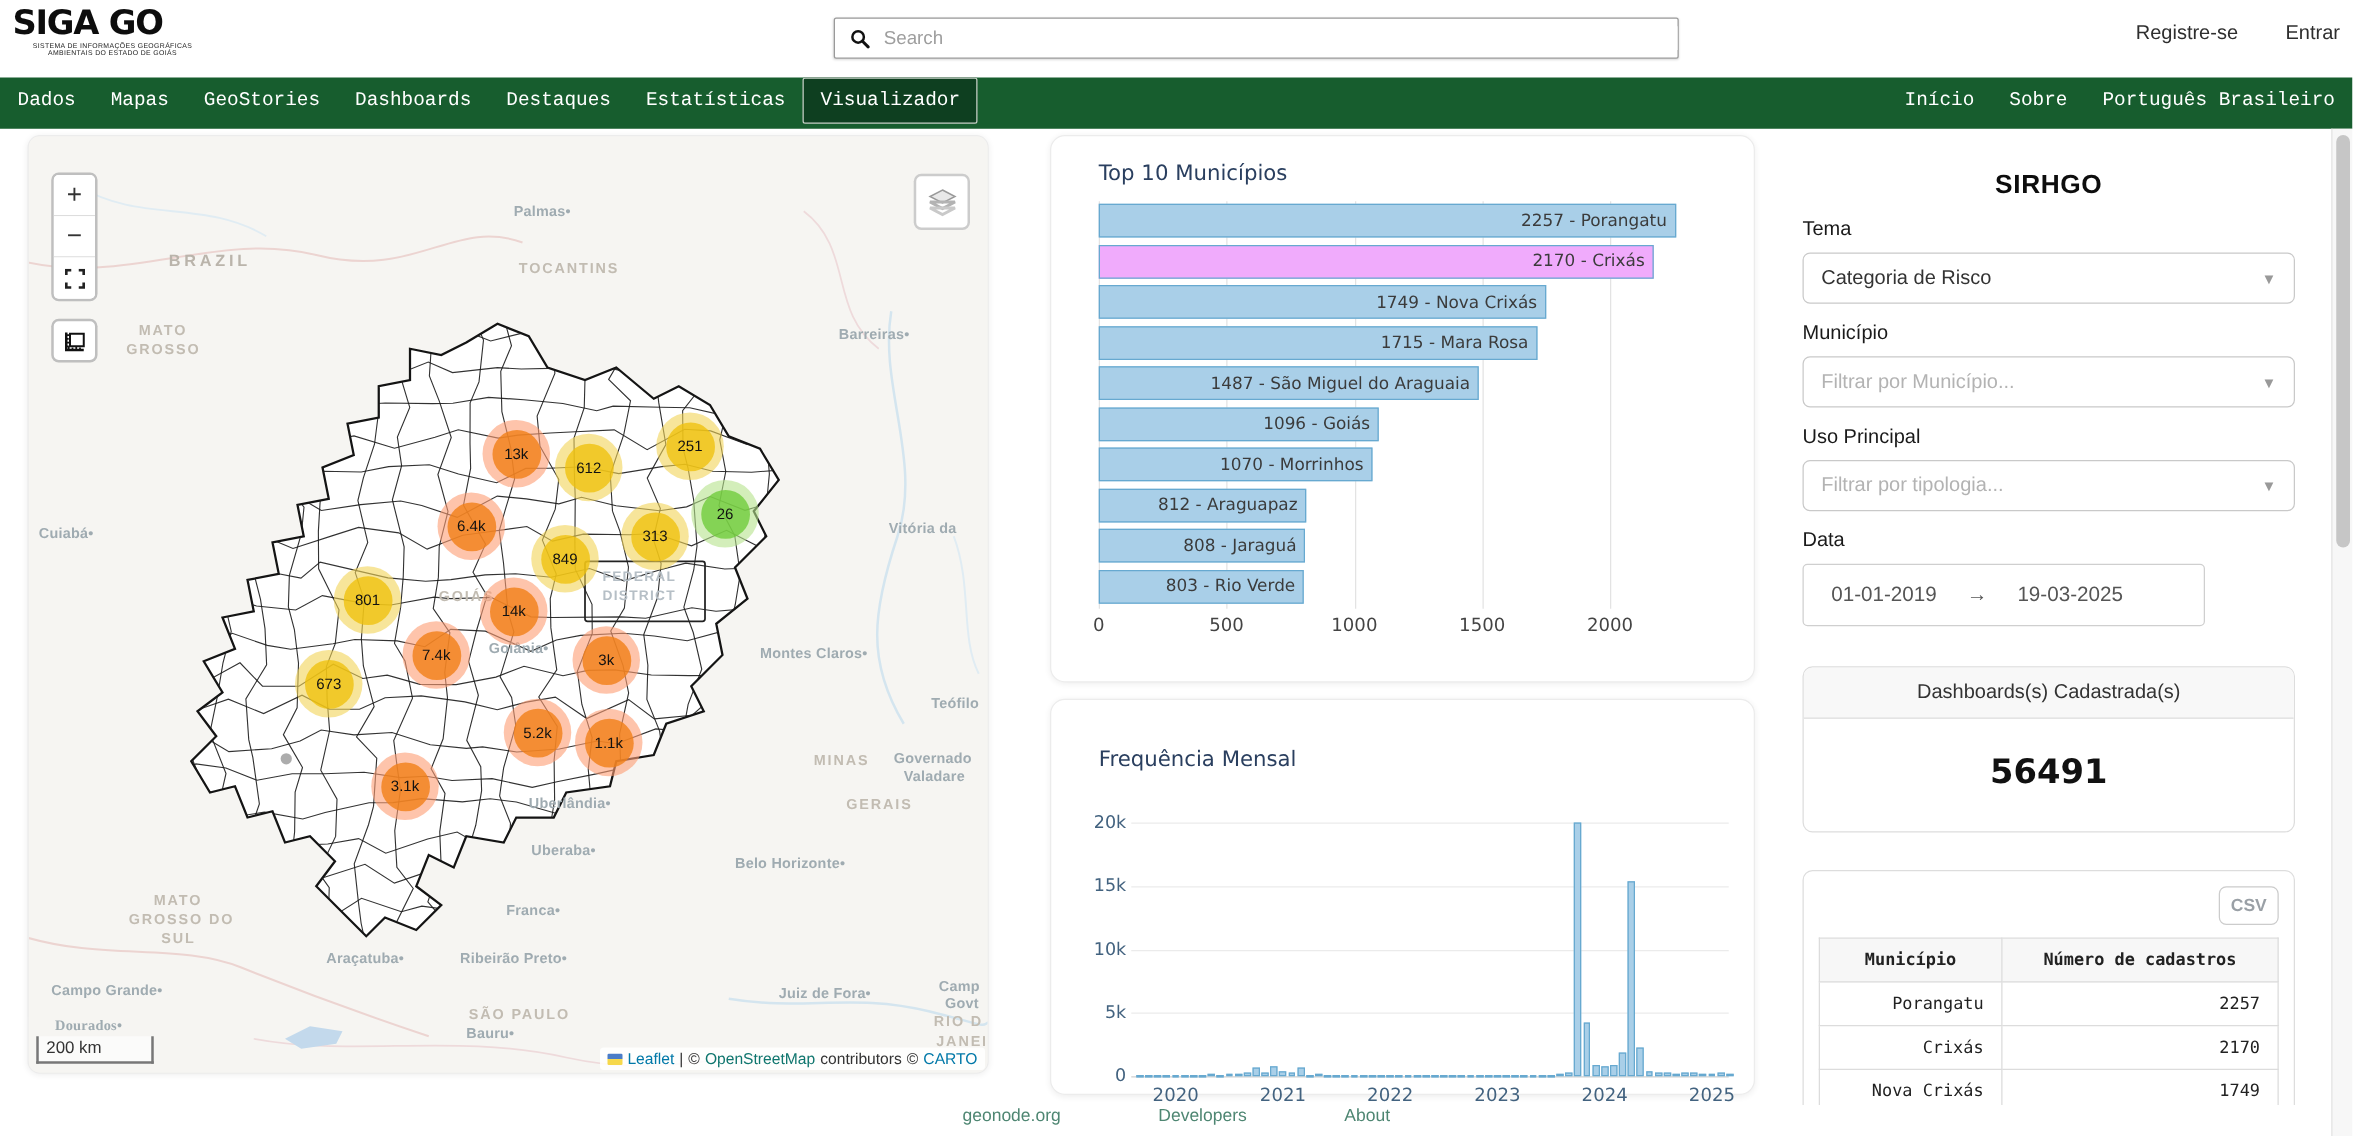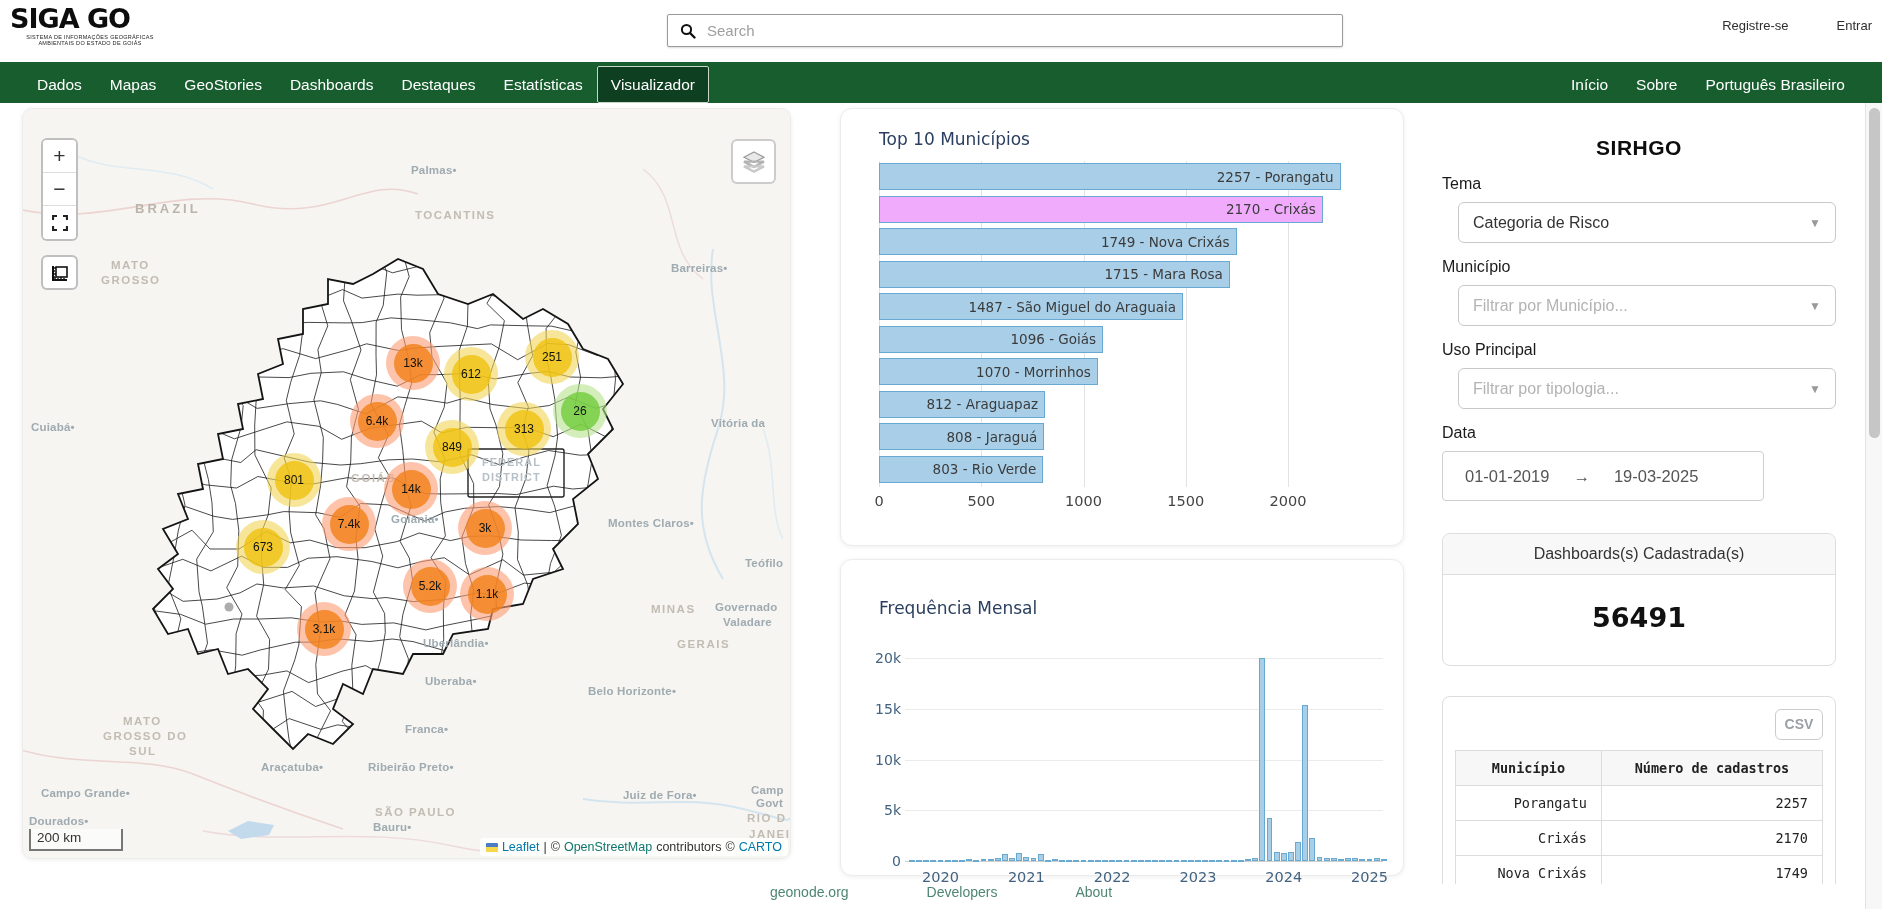--- a/index.html
+++ b/index.html
@@ -9,27 +9,27 @@
   
   .topbar{position:absolute;left:0;top:0;width:100%;height:62px;background:#fff;z-index:5;}
   .logo{position:absolute;left:10px;top:4px;}
   .logo-main{font-family:"DejaVu Sans",sans-serif;font-weight:bold;font-size:27px;letter-spacing:-1px;color:#0d0d0d;line-height:30px;}
   .logo-sub{font-size:5.5px;color:#222;letter-spacing:.3px;width:160px;text-align:center;line-height:6px;}
   .searchbox{position:absolute;left:667px;top:14px;width:676px;height:33px;border:1px solid #9a9a9a;
     border-radius:2px;background:#fff;display:flex;align-items:center;box-shadow:0 1px 2px rgba(0,0,0,.15);}
   .searchbox svg{margin:0 9px 0 12px;}
   .searchbox input{border:none;outline:none;flex:1;font-size:15px;color:#333;font-family:"Liberation Sans",sans-serif;}
   .searchbox input::placeholder{color:#9e9e9e;}
-  .auth{position:absolute;right:10px;top:18px;display:flex;gap:48px;font-size:13px;color:#2e2e2e;}
+  .auth{position:absolute;right:10px;top:18px;display:flex;gap:38px;font-size:16px;color:#2e2e2e;}
   .auth a{cursor:pointer;}
 
   
   .navbar{position:absolute;left:0;top:62px;width:100%;height:41px;background:#175d2e;z-index:5;
     display:flex;justify-content:space-between;}
-  .navbar ul{list-style:none;margin:0;padding:0 23px;display:flex;align-items:flex-end;}
+  .navbar ul{list-style:none;margin:0;padding:0 0;display:flex;align-items:flex-start;font-family:Liberation Mono, monospace;}
   .navbar li{color:#fff;font-size:15.5px;padding:0 14px;line-height:37px;cursor:pointer;white-space:nowrap;}
   .navbar li.active{background:#0e3f20;outline:1px solid #c9d4c9;outline-offset:-1px;border-radius:2px;}
 
   
   .card{position:absolute;background:#fff;border:1px solid #ececec;border-radius:12px;
     box-shadow:0 1px 5px rgba(0,0,0,.07);}
   .map-card{left:22px;top:108px;width:769px;height:751px;overflow:hidden;background:#f6f5f2;border-radius:10px;}
   .card1{left:840px;top:108px;width:564px;height:438px;}
   .card2{left:840px;top:559px;width:564px;height:317px;}
   .ctitle{position:absolute;font-family:"DejaVu Sans",sans-serif;font-size:17px;color:#2a3f5f;}
@@ -77,21 +77,21 @@
   .vbar{position:absolute;background:#a9cfe8;border:1px solid rgba(103,169,208,.9);}
   .yeartick{position:absolute;top:309px;width:60px;margin-left:-30px;text-align:center;
     font-family:"DejaVu Sans",sans-serif;font-size:14.5px;color:#42627f;}
 
   
   .sidebar{position:absolute;left:1428px;top:106px;width:422px;height:803px;padding:0 14px;overflow:hidden;}
   .sb-title{text-align:center;font-size:21px;font-weight:bold;color:#0d0d0d;margin:30px 0 6px;
     font-family:"Liberation Sans",sans-serif;letter-spacing:.5px;}
   .sb-label{font-size:16px;color:#1a1a1a;margin:15px 0 9px;}
   .sel{height:41px;border:1px solid #c9c9c9;border-radius:6px;display:flex;align-items:center;
-    justify-content:space-between;padding:0 14px;font-size:16px;color:#333;cursor:pointer;background:#fff;margin-left:16px;}
+    justify-content:space-between;padding:0 14px;font-size:16px;color:#333;cursor:pointer;background:#fff;}
   .sel .ph{color:#b3b3b3;}
   .sel .chev{color:#999;font-size:12px;}
   .datebox{width:322px;height:50px;border:1px solid #cfcfcf;border-radius:4px;display:flex;align-items:center;
     gap:24px;padding:0 22px;font-size:16.5px;color:#555;margin-top:2px;background:#fff;}
   .counterbox{margin-top:32px;border:1px solid #ddd;border-radius:8px;overflow:hidden;background:#fff;}
   .cb-head{background:#f8f8f8;border-bottom:1px solid #ddd;text-align:center;padding:11px 0;font-size:16px;color:#333;}
   .cb-val{text-align:center;font-size:27px;font-weight:bold;color:#111;padding:27px 0 32px;
     font-family:"DejaVu Sans",sans-serif;}
   .tablecard{margin-top:30px;border:1px solid #ddd;border-radius:8px;padding:12px 12px 0;background:#fff;}
   .csv-row{text-align:right;margin-bottom:10px;}
@@ -236,21 +236,21 @@
       <div class="ml city" style="left: 382px; top: 614px;">Franca•</div>
       <div class="ml city" style="left: 238px; top: 652px;">Araçatuba•</div>
       <div class="ml city" style="left: 345px; top: 652px;">Ribeirão Preto•</div>
       <div class="ml city" style="left: 600px; top: 680px;">Juiz de Fora•</div>
       <div class="ml city" style="left: 18px; top: 678px;">Campo Grande•</div>
       <div class="ml state" style="left: 100px; top: 606px;">MATO</div>
       <div class="ml state" style="left: 80px; top: 621px;">GROSSO DO</div>
       <div class="ml state" style="left: 106px; top: 636px;">SUL</div>
       <div class="ml state" style="left: 352px; top: 697px;">SÃO PAULO</div>
       <div class="ml city" style="left: 350px; top: 712px;">Bauru•</div>
-      <div class="ml city" style="left: 6px; top: 706px;">Dourados•</div>
+      <div class="ml city" style="left: 21px; top: 706px; font-family: Liberation Serif, serif;">Dourados•</div>
       <div class="ml city" style="left: 728px; top: 675px;">Camp</div>
       <div class="ml city" style="left: 733px; top: 688px;">Govt</div>
       <div class="ml state" style="left: 724px; top: 703px;">RIO D</div>
       <div class="ml state" style="left: 726px; top: 719px;">JANEIR</div>
     </div>
   <div id="map-clusters">
       <div class="cluster" style="left: 363px; top: 227px; background: rgba(253, 156, 115, 0.6);">
         <div class="in" style="background: rgba(241, 128, 23, 0.8);">13k</div>
       </div>
       <div class="cluster" style="left: 421px; top: 238px; background: rgba(241, 211, 87, 0.6);">

